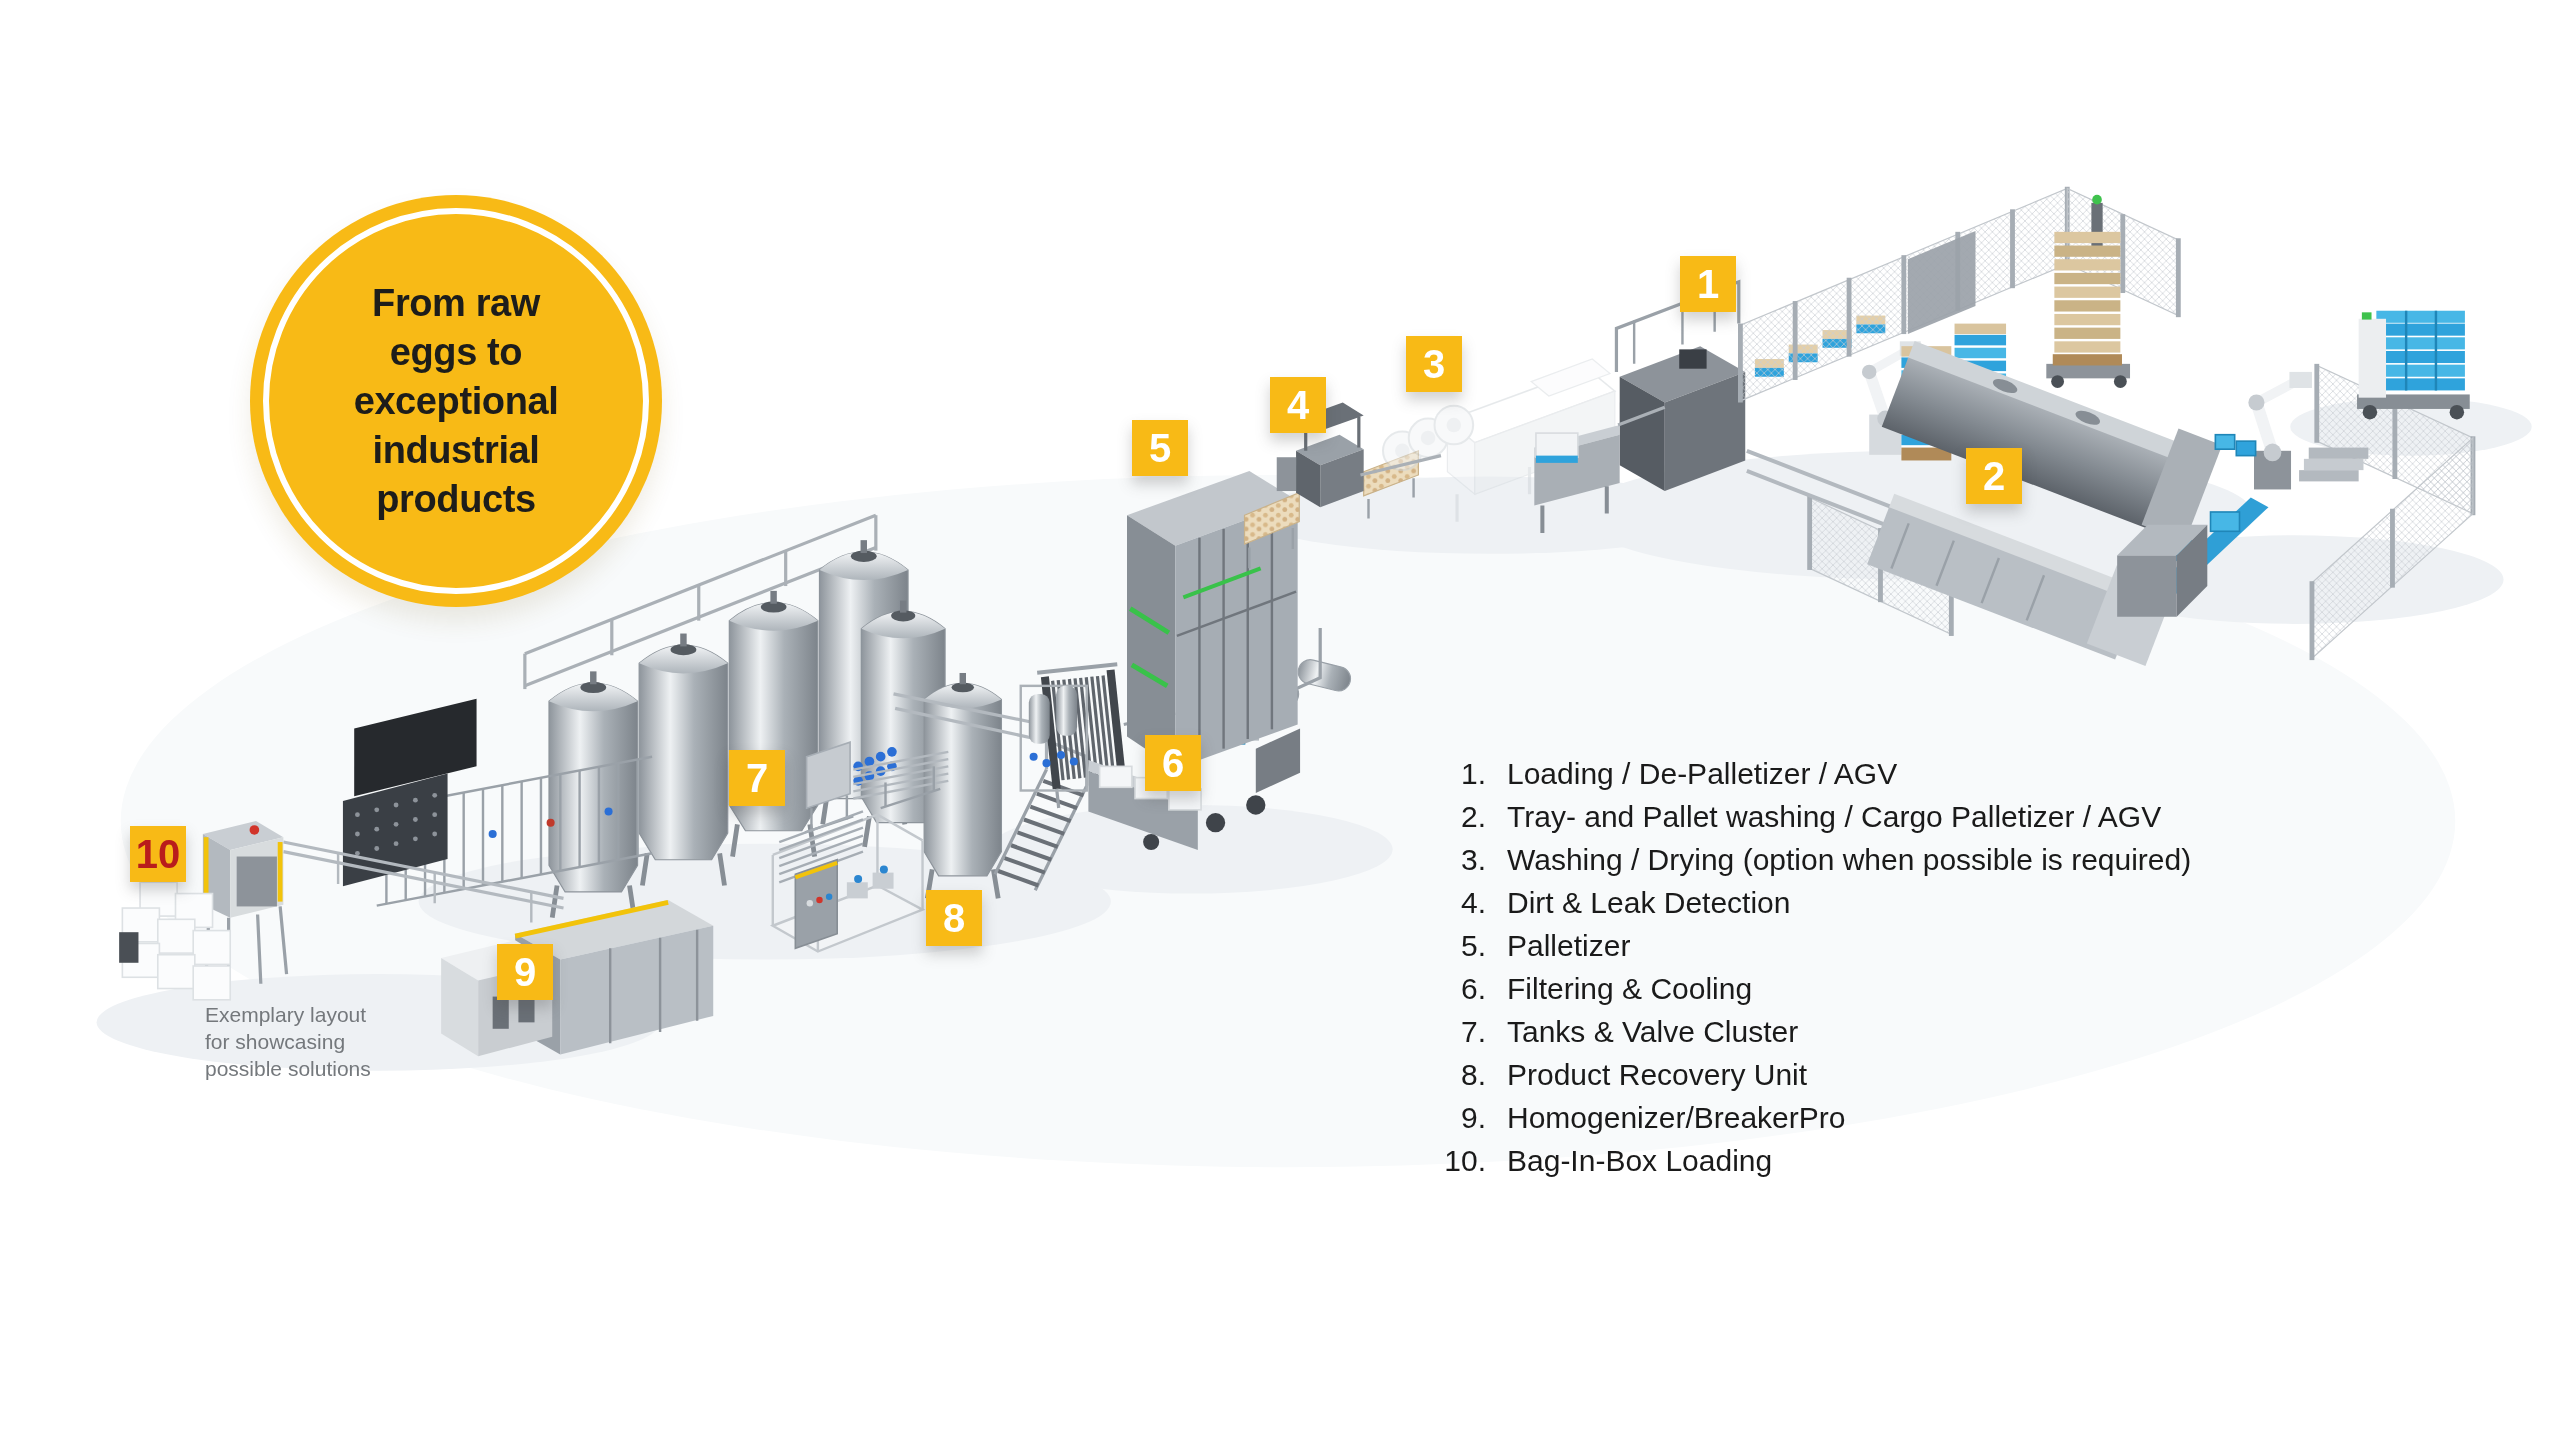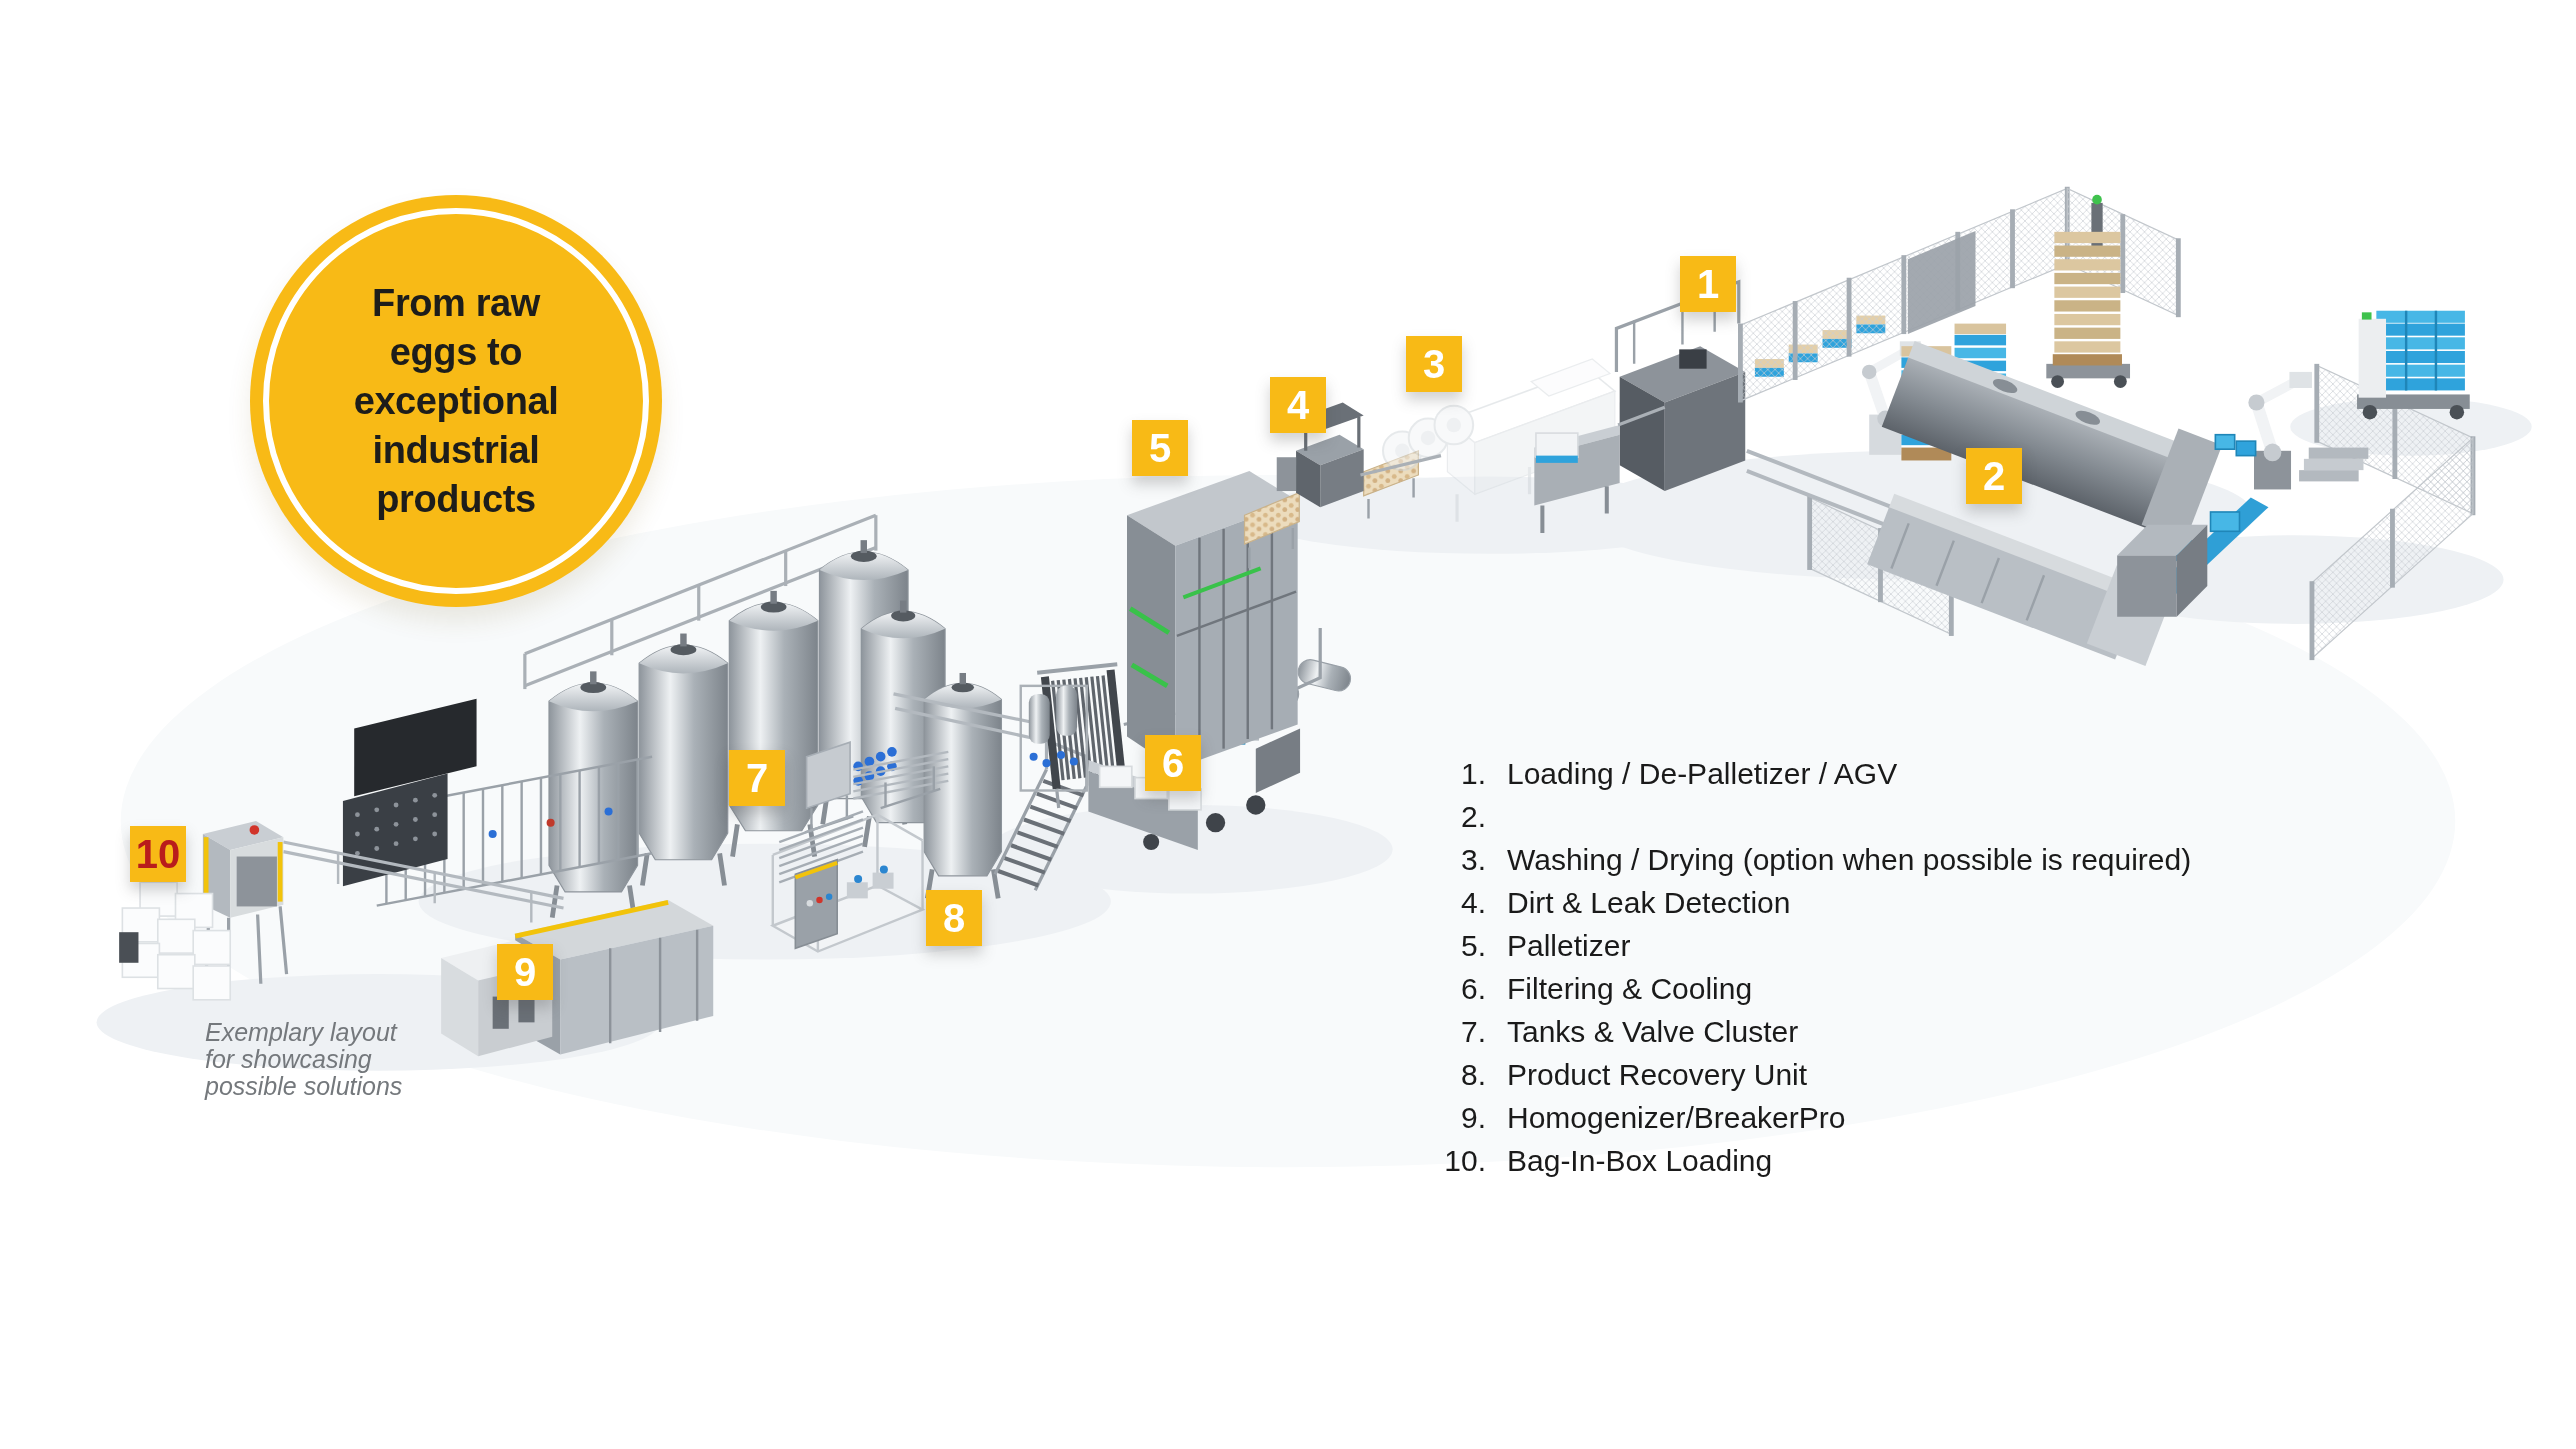--- a/index.html
+++ b/index.html
@@ -18,22 +18,22 @@
   .badge{position:absolute;width:56px;height:56px;display:flex;align-items:center;justify-content:center;
          font-weight:bold;font-size:40px;box-shadow:0 8px 13px rgba(70,70,70,.25);}
 
   
   .legend{position:absolute;left:1441px;top:752px;}
   .legend-row{display:flex;font-size:30px;line-height:43px;}
   .legend-num{width:45px;text-align:right;flex:0 0 auto;}
   .legend-label{margin-left:21px;white-space:nowrap;}
 
   
-  .note{position:absolute;left:205px;top:1001px;font-style:italic;font-size:25px;line-height:27px;
-        white-space:pre-line;margin-top:18px;}
+  .note{position:absolute;left:205px;top:1001px;font-size:21px;line-height:27px;
+        white-space:pre-line;}
 </style>
 </head>
 <body>
 
 <div class="canvas">
 
   <svg class="scene" width="2576" height="1449" viewBox="0 0 3200 1800">
     <defs>
       <linearGradient id="gSteel" x1="0" y1="0" x2="1" y2="0">
         <stop offset="0" stop-color="#8e959c"></stop>
@@ -599,20 +599,21 @@
       <div class="badge" style="left: 130px; top: 826px; background: rgb(248, 186, 22); color: #b91c1c;">10</div>
     </div>
 
   <div class="legend" id="legend" style="color: rgb(26, 26, 26);">
       <div class="legend-row">
         <span class="legend-num">1.</span>
         <span class="legend-label">Loading / De-Palletizer / AGV</span>
       </div>
       <div class="legend-row">
         <span class="legend-num">2.</span>
+        <span class="legend-label">Tray- and Pallet washing / Cargo Palletizer / AGV</span>
       </div>
       <div class="legend-row">
         <span class="legend-num">3.</span>
         <span class="legend-label">Washing / Drying (option when possible is required)</span>
       </div>
       <div class="legend-row">
         <span class="legend-num">4.</span>
         <span class="legend-label">Dirt &amp; Leak Detection</span>
       </div>
       <div class="legend-row">

